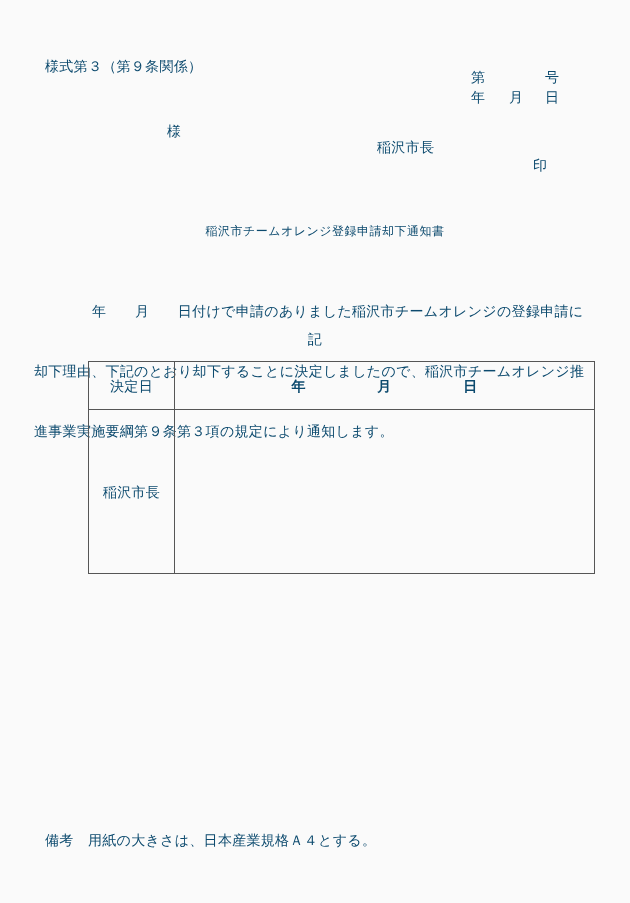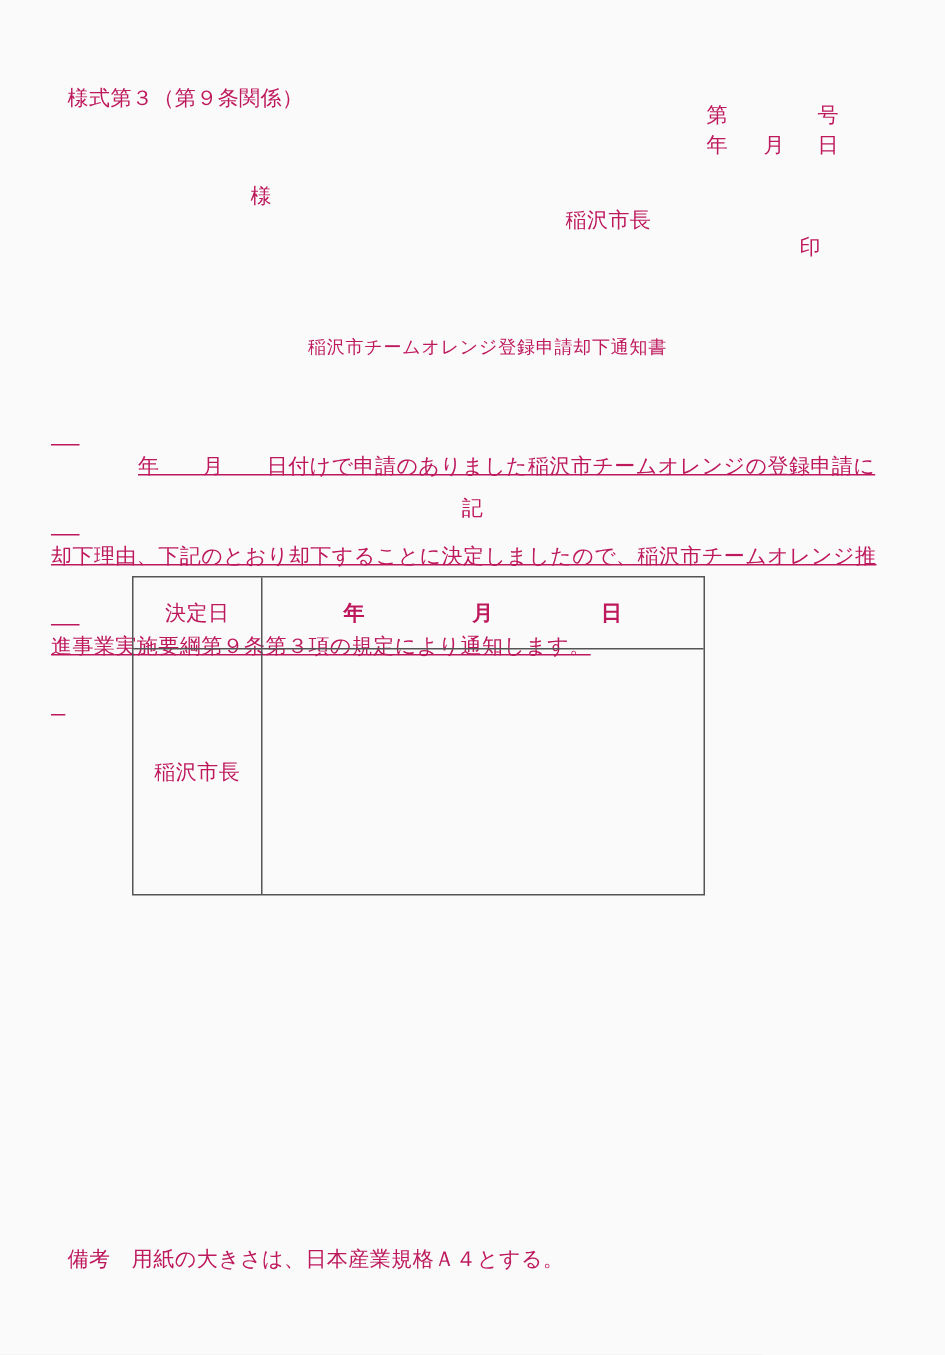--- a/index.html
+++ b/index.html
@@ -6,21 +6,21 @@
   body {
     background: #e8e8e8;
     font-family: "DejaVu Serif", "Liberation Serif", serif;
   }
   .page {
     position: relative;
     width: 630px;
     height: 903px;
     margin: 0 auto;
     background: #fafafa;
-    color: #be185d;
+    color: #0c4a6e;
     font-size: 14px;
     line-height: 20px;
     letter-spacing: 0.3px;
     overflow: hidden;
   }
   .abs { position: absolute; white-space: pre; }
   .form-code { left: 45px; top: 56px; }
   .doc-no-dai { left: 471px; top: 67px; }
   .doc-no-go  { left: 545px; top: 67px; }
   .date-year  { left: 471px; top: 87px; }
@@ -28,27 +28,27 @@
   .date-day   { left: 545px; top: 87px; }
   .addressee  { left: 167px; top: 121px; }
   .issuer-name { left: 377px; top: 137px; }
   .issuer-seal { left: 533px; top: 155px; }
   .doc-title {
     left: 20px; top: 221px; width: 610px;
     text-align: center;
     font-size: 12px;
     letter-spacing: 0.5px;
   }
-  .body-text { left: 34px; top: 261px; width: 552px; text-decoration: underline; }
+  .body-text { left: 34px; top: 261px; width: 552px; }
   .body-text .line { white-space: pre; }
   .body-text .line.indent { padding-left: 58px; }
   .record-marker { left: 0; top: 329px; width: 630px; text-align: center; }
   .decision-table {
-    left: 88px; top: 384px;
-    width: 382px; height: 213px;
+    left: 88px; top: 361px;
+    width: 507px; height: 213px;
     border: 1px solid #555;
     box-sizing: border-box;
     display: flex;
     flex-direction: column;
   }
   .t-row { display: flex; flex: 1 1 auto; box-sizing: border-box; }
   .t-row.header { flex: 0 0 48px; border-bottom: 1px solid #555; }
   .t-label {
     flex: 0 0 86px;
     border-right: 1px solid #555;

